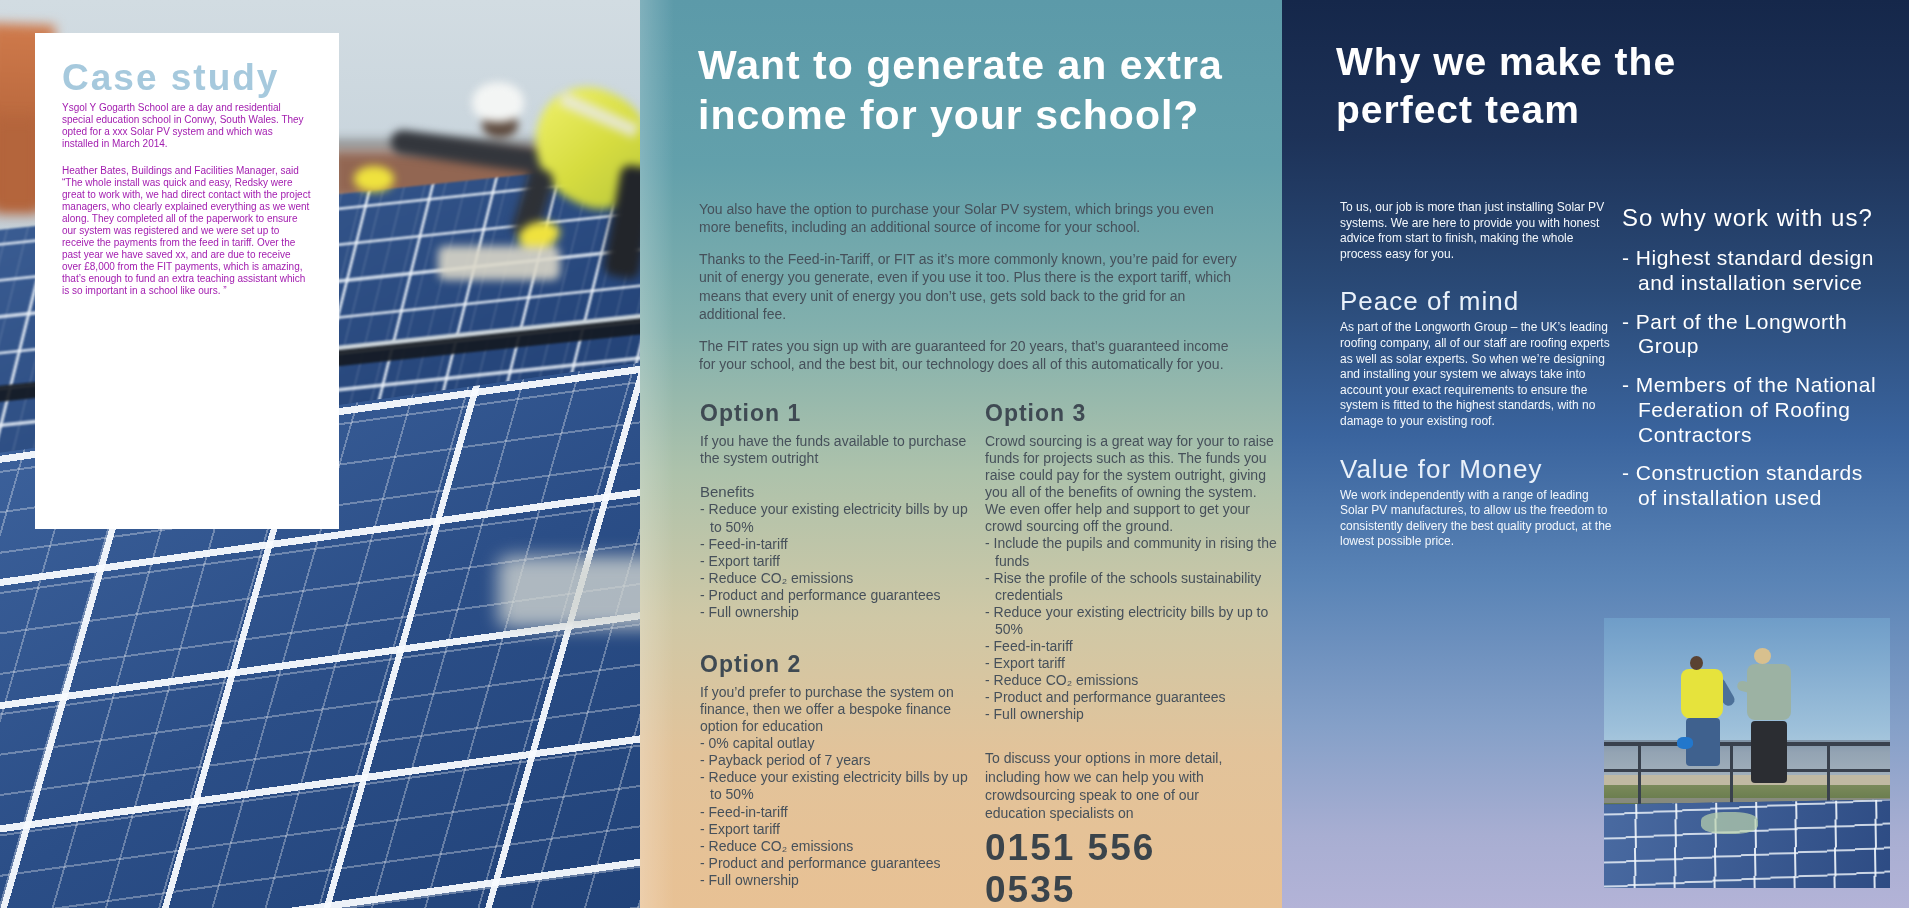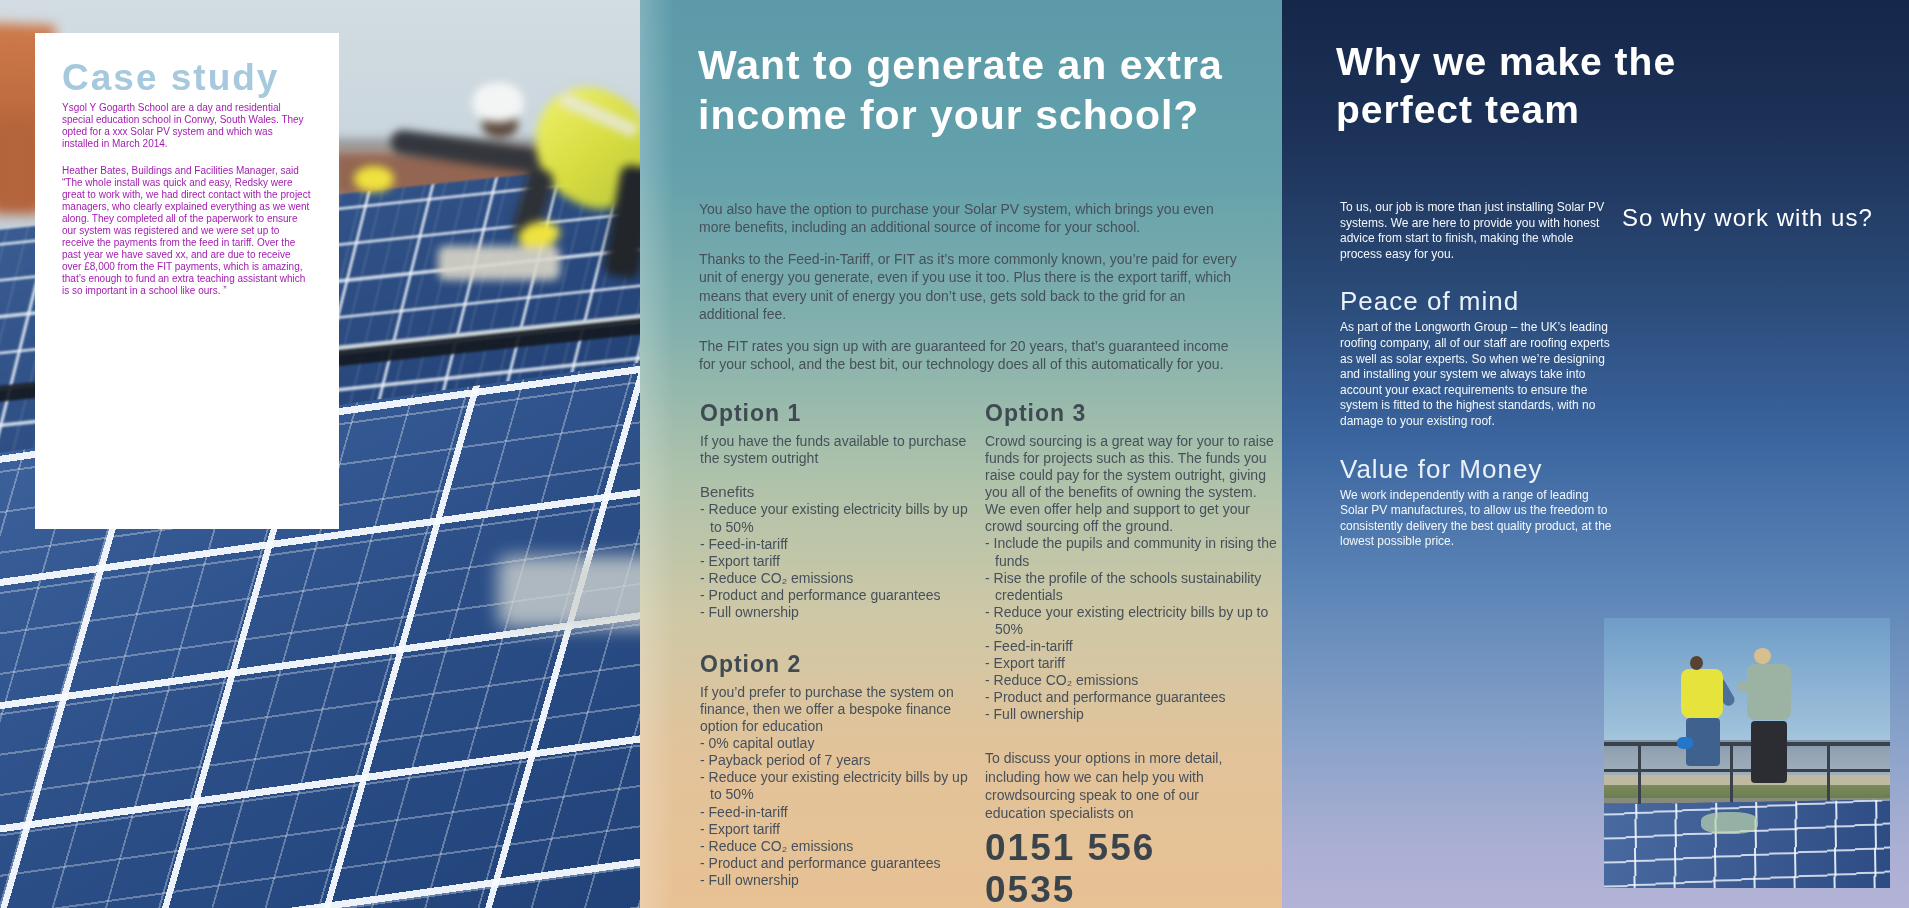--- a/index.html
+++ b/index.html
@@ -215,20 +215,26 @@
     <div class="r-col1">
       <div class="r-intro">To us, our job is more than just installing Solar PV systems.  We are here to provide you with honest advice from start to finish, making the whole process easy for you.</div>
       <h3 class="r-h">Peace of mind</h3>
       <div class="r-body">As part of the Longworth Group – the UK’s leading roofing company, all of our staff are roofing experts as well as solar experts. So when we’re designing and installing your system we always take into account your exact requirements to ensure the system is fitted to the highest standards, with no damage to your existing roof.</div>
       <h3 class="r-h">Value for Money</h3>
       <div class="r-body">We work independently with a range of leading Solar PV manufactures, to allow us the freedom to consistently delivery the best quality product, at the lowest possible price.</div>
     </div>
 
     <div class="r-col2">
       <h3 class="why-h">So why work with us?</h3>
+      <div class="why-list">
+          <div class="why-item">Highest standard design and installation service</div>
+          <div class="why-item">Part of the Longworth Group</div>
+          <div class="why-item">Members of the National Federation of Roofing Contractors</div>
+          <div class="why-item">Construction standards of installation used</div>
+        </div>
     </div>
 
     <div class="photo-right">
       <div class="ph-sky"></div>
       <div class="ph-sea"></div>
       <div class="ph-shore"></div>
       <div class="ph-green"></div>
       <div class="ph-road"></div>
       <div class="ph-rail ph-rail-top"></div>
       <div class="ph-rail ph-rail-mid"></div>

